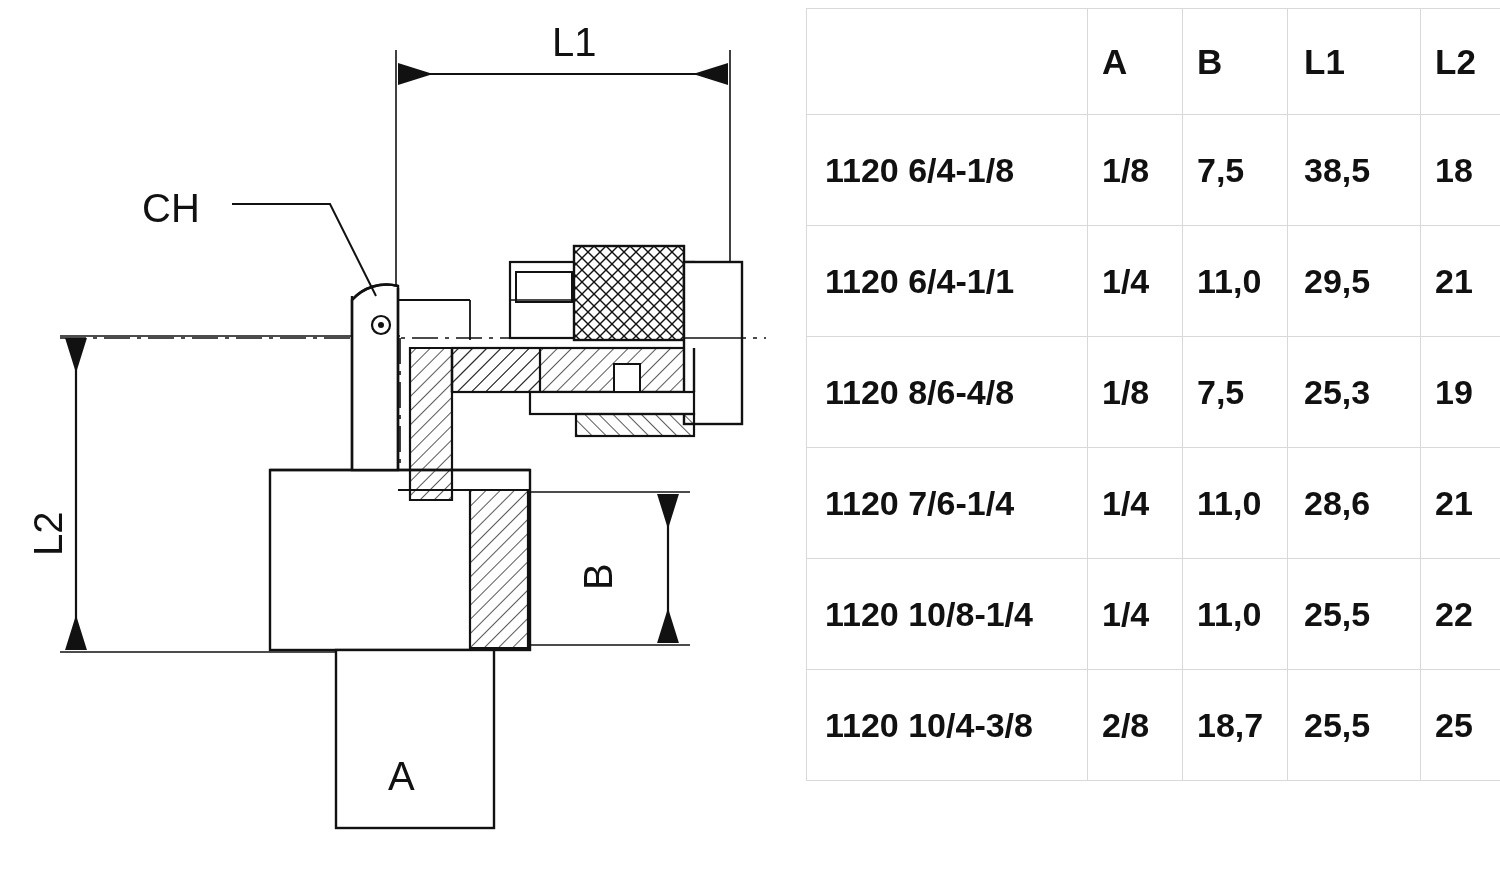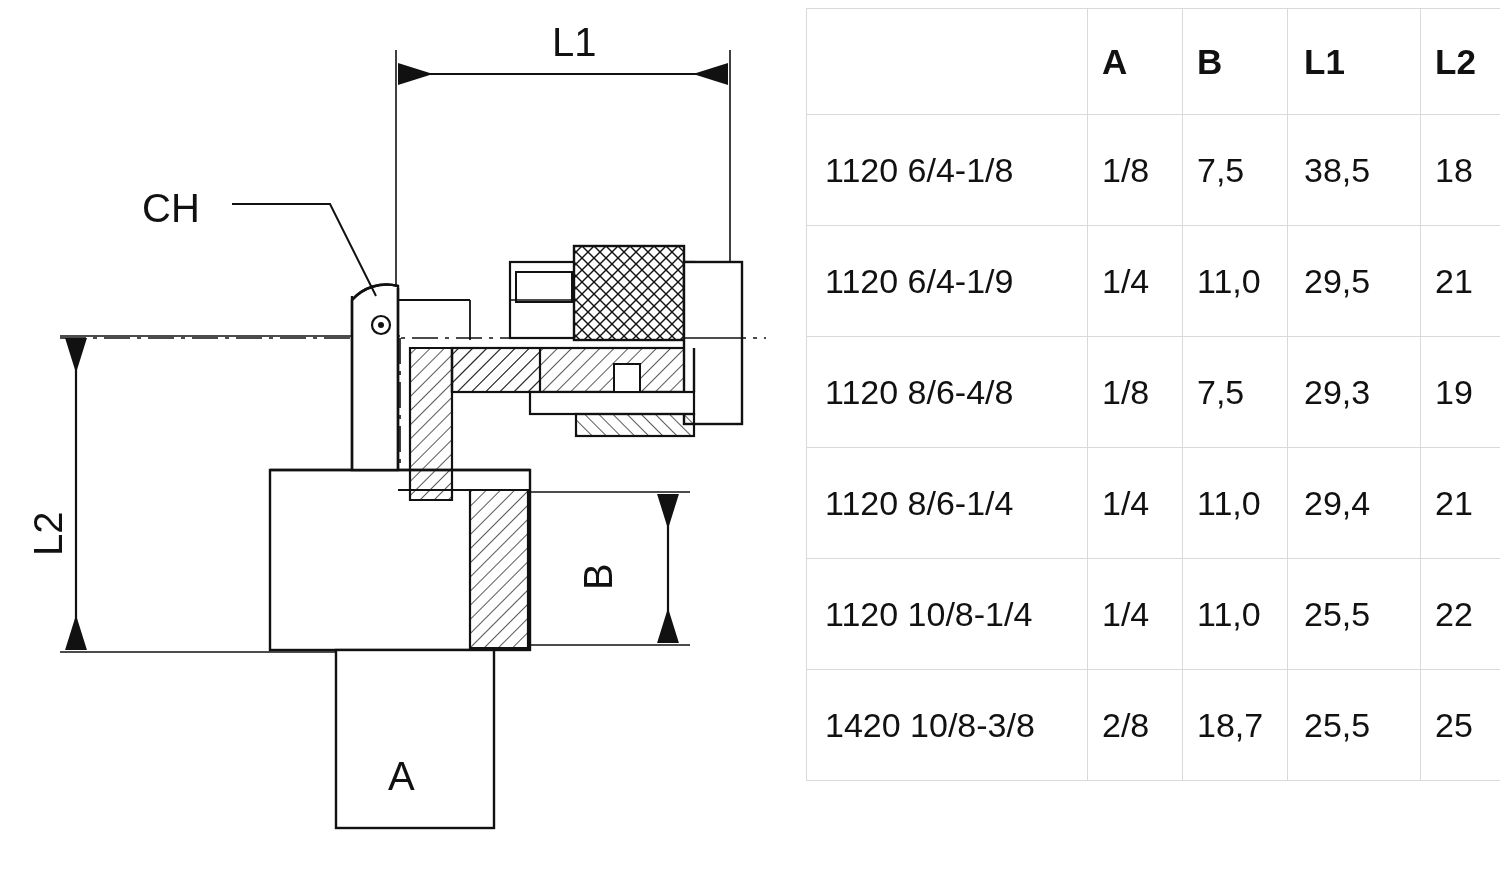--- a/index.html
+++ b/index.html
@@ -48,21 +48,21 @@
     border-collapse: collapse;
     width: 688px;
     table-layout: fixed;
   }
   table.spec td, table.spec th {
     border: 1px solid #d9d9d9;
     padding: 0;
     height: 110px;
     vertical-align: middle;
     font-size: 34px;
-    font-weight: normal;
+    font-weight: bold;
     color: #111;
     text-align: left;
     font-family: "Liberation Sans", sans-serif;
     white-space: nowrap;
   }
   table.spec thead th {
     height: 105px;
     font-weight: bold;
     font-size: 35px;
   }
@@ -201,53 +201,53 @@
       <tbody>
         <tr>
           <td class="col-model">1120 6/4-1/8</td>
           <td class="col-a">1/8</td>
           <td class="col-b">7,5</td>
           <td class="col-l1">38,5</td>
           <td class="col-l2">18</td>
 
         </tr>
         <tr>
-          <td class="col-model">1120 6/4-1/9</td>
+          <td class="col-model">1120 6/4-1/1</td>
           <td class="col-a">1/4</td>
           <td class="col-b">11,0</td>
           <td class="col-l1">29,5</td>
           <td class="col-l2">21</td>
 
         </tr>
         <tr>
           <td class="col-model">1120 8/6-4/8</td>
           <td class="col-a">1/8</td>
           <td class="col-b">7,5</td>
-          <td class="col-l1">29,3</td>
+          <td class="col-l1">25,3</td>
           <td class="col-l2">19</td>
 
         </tr>
         <tr>
-          <td class="col-model">1120 8/6-1/4</td>
+          <td class="col-model">1120 7/6-1/4</td>
           <td class="col-a">1/4</td>
           <td class="col-b">11,0</td>
-          <td class="col-l1">29,4</td>
+          <td class="col-l1">28,6</td>
           <td class="col-l2">21</td>
 
         </tr>
         <tr>
           <td class="col-model">1120 10/8-1/4</td>
           <td class="col-a">1/4</td>
           <td class="col-b">11,0</td>
           <td class="col-l1">25,5</td>
           <td class="col-l2">22</td>
 
         </tr>
         <tr>
-          <td class="col-model">1420 10/8-3/8</td>
+          <td class="col-model">1120 10/4-3/8</td>
           <td class="col-a">2/8</td>
           <td class="col-b">18,7</td>
           <td class="col-l1">25,5</td>
           <td class="col-l2">25</td>
 
         </tr>
       </tbody>
     </table>
   </div>
 

